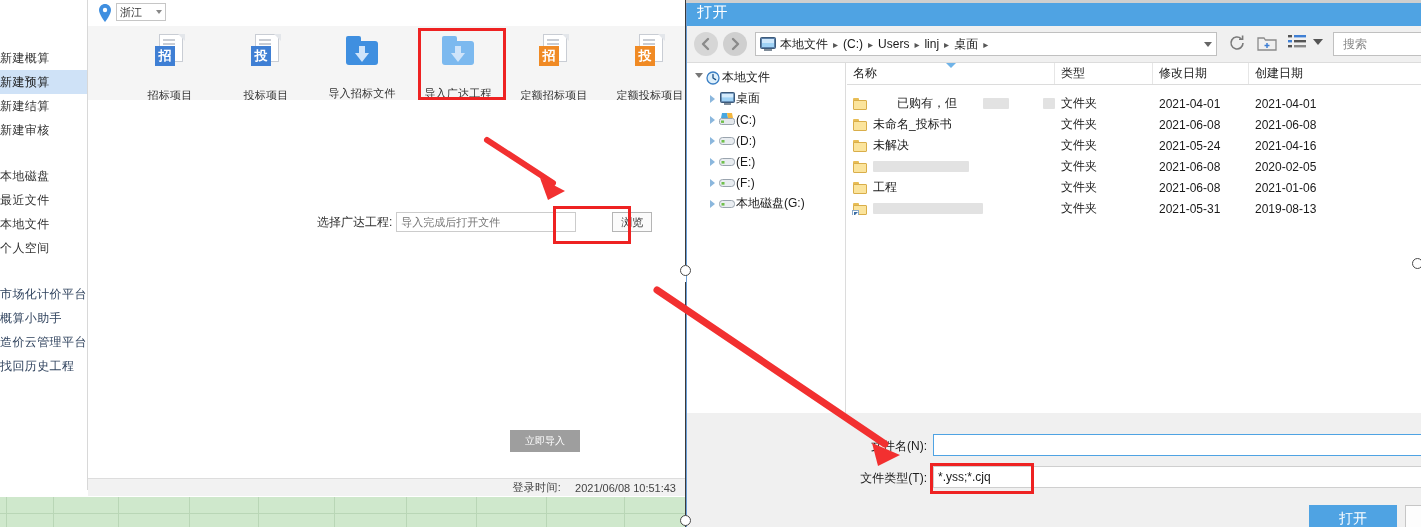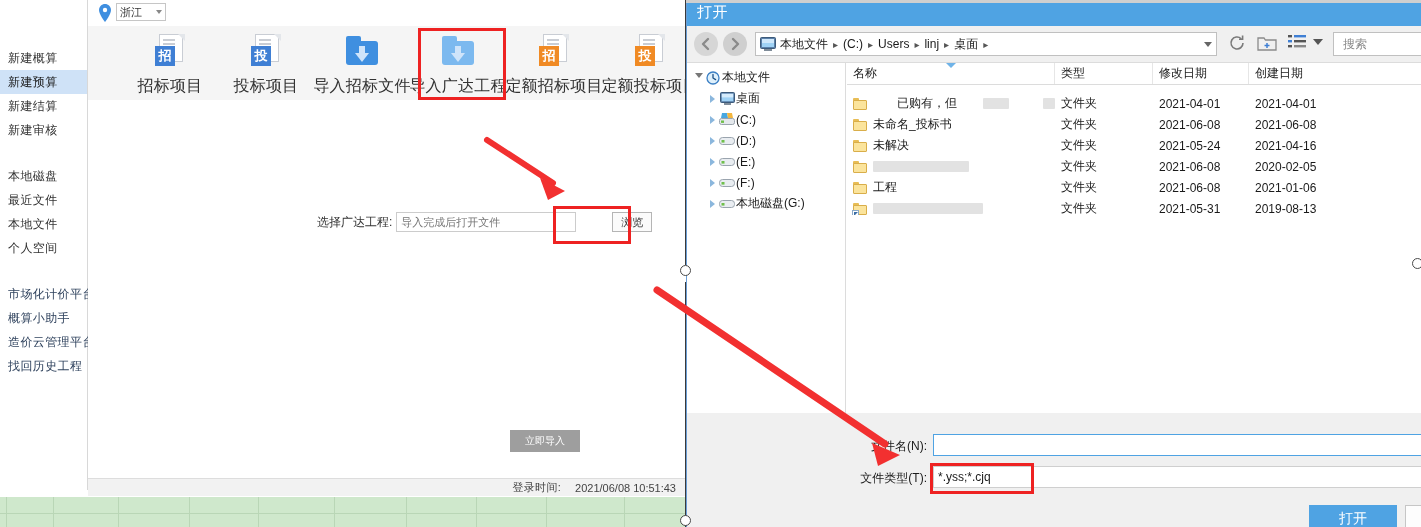--- a/index.html
+++ b/index.html
@@ -17,21 +17,21 @@
     position: absolute; left: 0; top: 0; width: 686px; height: 527px;
     background: #ffffff; overflow: hidden;
   }
 
   
   #sidebar {
     position: absolute; left: 0; top: 0; width: 88px; height: 490px;
     background: #ffffff; border-right: 1px solid #d8d8d8;
   }
   .side-item {
-    height: 24px; line-height: 24px; padding-left: 8px;
+    height: 24px; line-height: 24px; 
     font-size: 12px; color: #333; white-space: nowrap;
     letter-spacing: .4px;
   }
   .side-item.active { background: #cfe2f7; color: #1a1a1a; }
   .side-gap { height: 22px; }
   .side-item.link { color: #30435e; }
 
   
   #topbar {
     position: absolute; left: 88px; top: 0; width: 598px; height: 26px;
@@ -57,21 +57,21 @@
     position: absolute; left: 88px; top: 26px; width: 598px; height: 74px;
     background: #f5f5f5;
   }
   .tool-item {
     position: absolute; top: 0; width: 96px; height: 74px;
     display: flex; flex-direction: column; align-items: center;
     justify-content: flex-start; padding-top: 8px;
   }
   .tool-ico { width: 34px; height: 34px; position: relative; }
   .tool-label {
-    margin-top: 8px; font-size: 16px; color: #333; white-space: nowrap;
+    margin-top: 20px; font-size: 11px; color: #333; white-space: nowrap;
     letter-spacing: .2px;
   }
 
   
   .ico-doc { width: 30px; height: 34px; position: relative; margin: 0 auto; }
   .ico-doc .page {
     position: absolute; left: 4px; top: 0; width: 24px; height: 28px;
     background: #fff; border: 1px solid #c9cdd4;
   }
   .ico-doc .fold {

